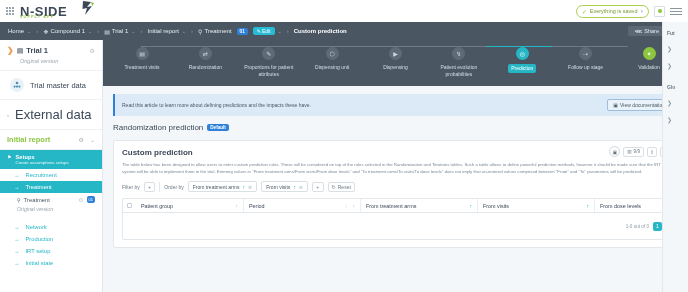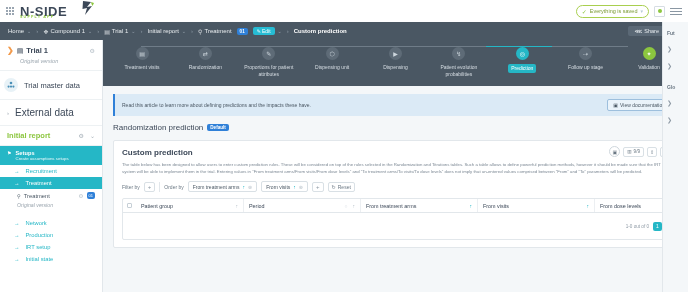--- a/index.html
+++ b/index.html
@@ -51,26 +51,26 @@
   .body-row { display:flex; height:252px; }
 
   
   .sidebar { width:103px; background:#ffffff; border-right:1px solid #e2e7eb; flex:none; }
   .sb-sec { padding:6px 7px; border-bottom:1px solid #edf1f3; }
   .sb-trial { display:flex; align-items:center; gap:3px; }
   .caret-orange { color:#f2994a; font-size:8px; font-weight:bold; line-height:1; }
   .sb-trial .t { font-size:7.5px; font-weight:bold; color:#3c4858; }
   .sb-gear { margin-left:auto; color:#b8c2ca; font-size:6px; }
   .sb-sub { font-size:5.5px; color:#9aa5ae; font-style:italic; margin-left:13px; margin-top:3px; }
-  .sb-tmd { display:flex; align-items:center; gap:6px; padding:7px 4px; border-bottom:1px solid #edf1f3; }
+  .sb-tmd { display:flex; align-items:center; gap:6px; padding:7px 10px; border-bottom:1px solid #edf1f3; }
   .circ { width:14px; height:14px; border-radius:50%; background:#e8f2f7; display:flex; align-items:center; justify-content:center; flex:none; }
   .sb-tmd .t { font-size:7.5px; color:#3c4858; }
   .sb-ext { display:flex; align-items:center; gap:6px; padding:7px 7px; border-bottom:1px solid #edf1f3; }
   .chev { color:#9aa5ae; font-size:6px; }
-  .sb-ext .t { font-size:10px; color:#3c4858; }
+  .sb-ext .t { font-size:13px; color:#3c4858; }
   .sb-ir { display:flex; align-items:center; padding:5px 7px; border-bottom:1px solid #edf1f3; }
   .sb-ir .t { font-size:7.5px; font-weight:bold; color:#8cc63f; }
   .sb-ir .g { margin-left:auto; color:#a9b3bb; font-size:6px; }
   .sb-ir .v { margin-left:6px; color:#a9b3bb; font-size:6px; }
 
   .sb-setup { background:#25b7c6; color:#fff; padding:4px 7px; display:flex; gap:4px; align-items:flex-start; }
   .sb-setup .ttl { font-size:5.6px; font-weight:bold; letter-spacing:.1px; }
   .sb-setup .sub { font-size:4.4px; opacity:.9; }
   .sb-item { display:flex; align-items:center; gap:6px; padding:3px 7px 3px 14px; font-size:5.8px; color:#25b7c6; }
   .sb-item.on { background:#25b7c6; color:#fff; }

